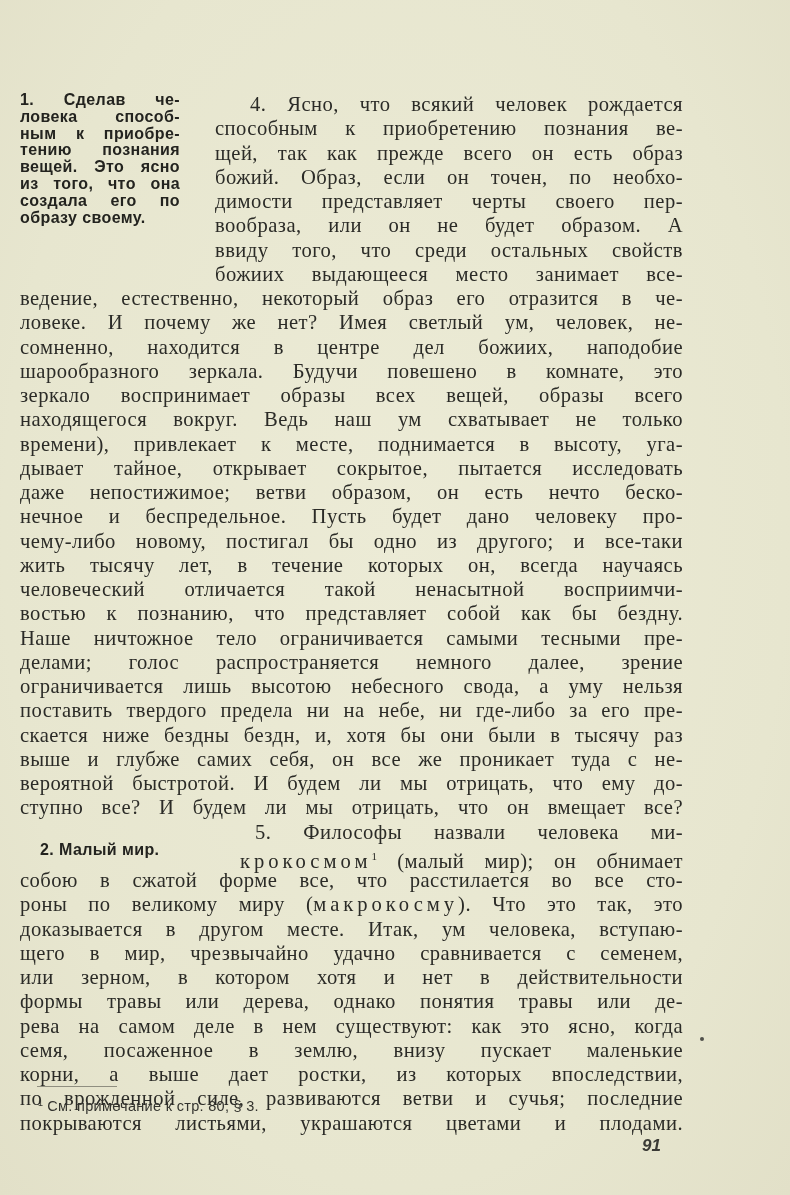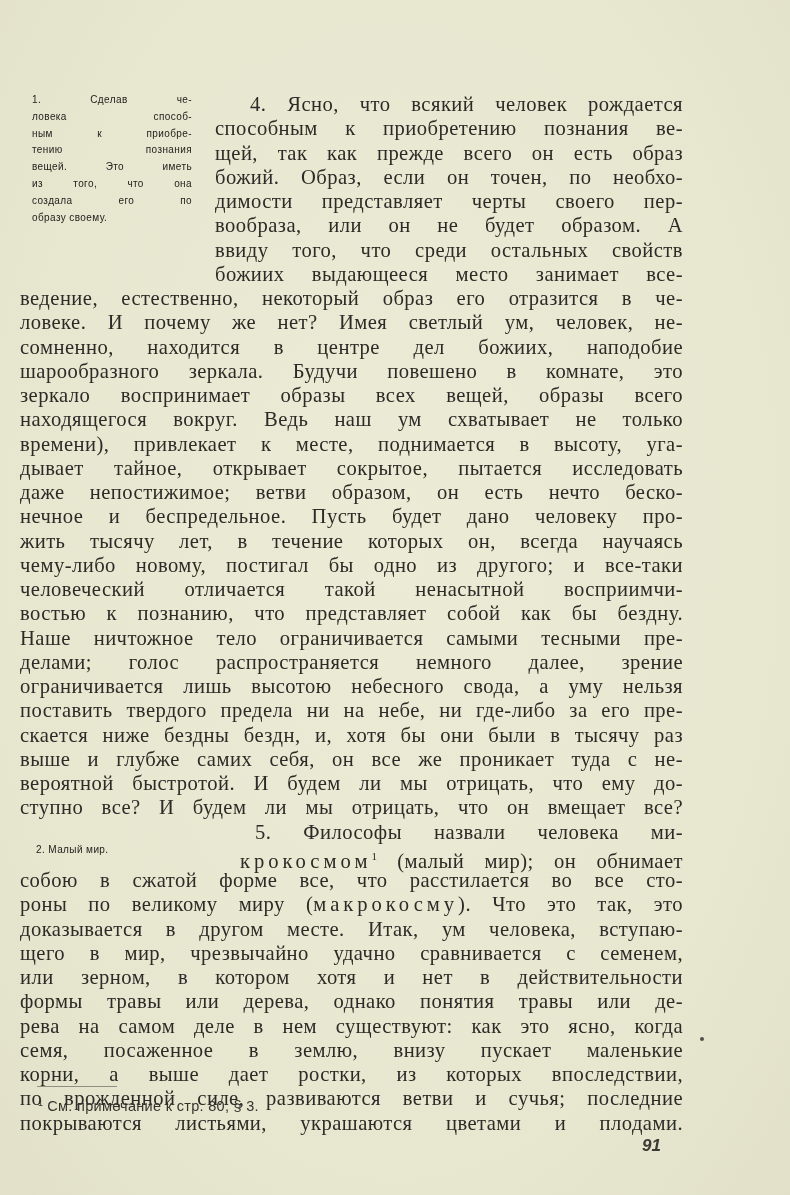--- a/index.html
+++ b/index.html
@@ -10,27 +10,26 @@
     color: #2a2a26;
     position: relative;
   }
   .page {
     position: absolute; left: 0; top: 0; width: 790px; height: 1195px;
     background: radial-gradient(ellipse at 50% 45%, #ecebd6 0%, #e7e6cf 70%, #e2e0c8 100%);
   }
   .sidenote {
     position: absolute;
     font-family: "Liberation Sans", "DejaVu Sans", sans-serif;
-    font-weight: normal;
-    font-size: 10px;
+    font-weight: bold;
+    font-size: 16px;
     line-height: 16.8px;
     color: #23231f;
     text-align: justify;
     letter-spacing: 0.4px;
-    margin-left: 12px;
   }
   .sidenote .ln { display: block; white-space: nowrap; text-align-last: justify; }
   .sidenote .ln.last { text-align-last: left; }
   .body-text {
     position: absolute; left: 20px; top: 68px; width: 663px;
     font-family: "Liberation Serif", "DejaVu Serif", serif;
     font-size: 20.6px;
     line-height: 24.25px;
     color: #2b2b27;
     letter-spacing: 0.45px;
@@ -65,27 +64,27 @@
 </head>
 <body>
 
 <div class="page">
 
   <div class="sidenote" style="left:20px; top:92px; width:160px;">
     <span class="ln">1. Сделав че-</span>
     <span class="ln">ловека способ-</span>
     <span class="ln">ным к приобре-</span>
     <span class="ln">тению познания</span>
-    <span class="ln">вещей. Это иметь</span>
+    <span class="ln">вещей. Это ясно</span>
     <span class="ln">из того, что она</span>
     <span class="ln">создала его по</span>
     <span class="ln last">образу своему.</span>
   </div>
 
-  <div class="sidenote" style="left:24px; top:842px; width:140px;">
+  <div class="sidenote" style="left:40px; top:842px; width:140px;">
     <span class="ln last">2. Малый мир.</span>
   </div>
 
   <div class="body-text">
     <span class="line indent-col para-first">4. Ясно, что всякий человек рождается</span>
     <span class="line indent-col">способным к приобретению познания ве-</span>
     <span class="line indent-col">щей, так как прежде всего он есть образ</span>
     <span class="line indent-col">божий. Образ, если он точен, по необхо-</span>
     <span class="line indent-col">димости представляет черты своего пер-</span>
     <span class="line indent-col">вообраза, или он не будет образом. А</span>
@@ -94,22 +93,22 @@
     <span class="line">ведение, естественно, некоторый образ его отразится в че-</span>
     <span class="line">ловеке. И почему же нет? Имея светлый ум, человек, не-</span>
     <span class="line">сомненно, находится в центре дел божиих, наподобие</span>
     <span class="line">шарообразного зеркала. Будучи повешено в комнате, это</span>
     <span class="line">зеркало воспринимает образы всех вещей, образы всего</span>
     <span class="line">находящегося вокруг. Ведь наш ум схватывает не только</span>
     <span class="line">времени), привлекает к месте, поднимается в высоту, уга-</span>
     <span class="line">дывает тайное, открывает сокрытое, пытается исследовать</span>
     <span class="line">даже непостижимое; ветви образом, он есть нечто беско-</span>
     <span class="line">нечное и беспредельное. Пусть будет дано человеку про-</span>
+    <span class="line">чему-либо новому, постигал бы одно из другого; и все-таки</span>
     <span class="line">жить тысячу лет, в течение которых он, всегда научаясь</span>
-    <span class="line">чему-либо новому, постигал бы одно из другого; и все-таки</span>
     <span class="line">человеческий отличается такой ненасытной восприимчи-</span>
     <span class="line">востью к познанию, что представляет собой как бы бездну.</span>
     <span class="line">Наше ничтожное тело ограничивается самыми тесными пре-</span>
     <span class="line">делами; голос распространяется немного далее, зрение</span>
     <span class="line">ограничивается лишь высотою небесного свода, а уму нельзя</span>
     <span class="line">поставить твердого предела ни на небе, ни где-либо за его пре-</span>
     <span class="line">скается ниже бездны бездн, и, хотя бы они были в тысячу раз</span>
     <span class="line">выше и глубже самих себя, он все же проникает туда с не-</span>
     <span class="line">вероятной быстротой. И будем ли мы отрицать, что ему до-</span>
     <span class="line">ступно все? И будем ли мы отрицать, что он вмещает все?</span>

